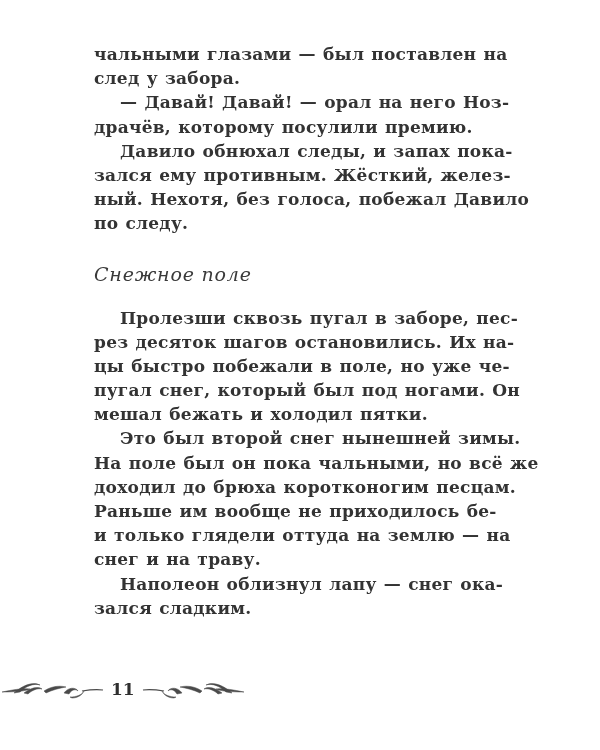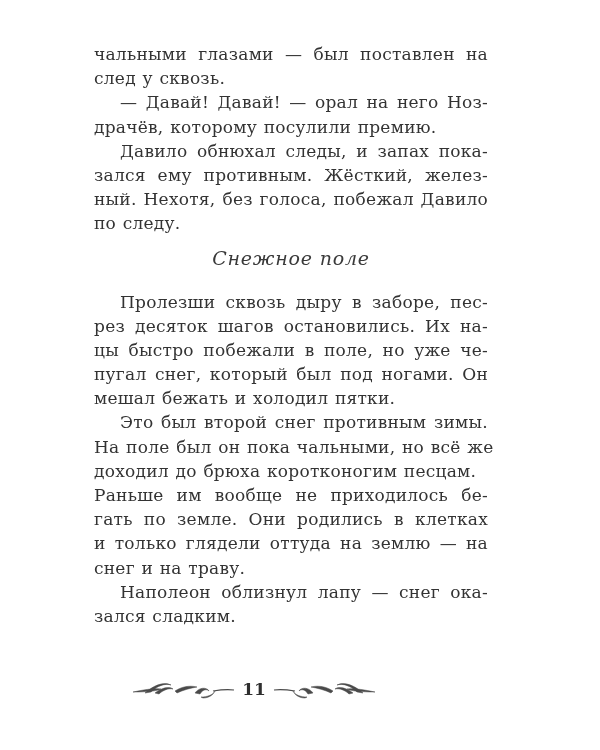--- a/index.html
+++ b/index.html
@@ -33,42 +33,41 @@
       word-spacing: 1px;
     }
     .line.last {
       text-align-last: left;
     }
     .line.indent {
       padding-left: 26px;
     }
     .section-title {
       display: block;
-      text-align: center;
       font-style: italic;
       font-size: 19px;
       height: 24px;
       line-height: 24px;
-      margin-top: 10px;
+      margin-top: 26px;
       margin-bottom: 20px;
       letter-spacing: 0.8px;
       color: #3a3a3a;
     }
     .para-block {
       display: block;
+      font-weight: bold;
     }
     .footer {
       position: absolute;
       left: 0;
       width: 508px;
       top: 674px;
       height: 30px;
       display: flex;
       align-items: center;
-      justify-content: center;
     }
     .ornament {
       width: 105px;
       height: 24px;
       display: block;
     }
     .page-number {
       font-family: "DejaVu Serif", "Liberation Serif", serif;
       font-weight: bold;
       font-size: 17px;
@@ -76,54 +75,53 @@
       margin: 0 6px;
     }
   </style>
 </head>
 <body>
 
 <div class="page">
 
   <div class="para-block">
     <span class="line">чальными глазами — был поставлен на</span>
-    <span class="line last">след у сквозь.</span>
+    <span class="line last">след у забора.</span>
   </div>
 
   <div class="para-block">
     <span class="line indent">— Давай! Давай! — орал на него Ноз-</span>
     <span class="line last">драчёв, которому посулили премию.</span>
   </div>
 
   <div class="para-block">
     <span class="line indent">Давило обнюхал следы, и запах пока-</span>
     <span class="line">зался ему противным. Жёсткий, желез-</span>
     <span class="line">ный. Нехотя, без голоса, побежал Давило</span>
     <span class="line last">по следу.</span>
   </div>
 
   <span class="section-title">Снежное поле</span>
 
   <div class="para-block">
-    <span class="line indent">Пролезши сквозь дыру в заборе, пес-</span>
+    <span class="line indent">Пролезши сквозь пугал в заборе, пес-</span>
     <span class="line">рез десяток шагов остановились. Их на-</span>
     <span class="line">цы быстро побежали в поле, но уже че-</span>
     <span class="line">пугал снег, который был под ногами. Он</span>
     <span class="line last">мешал бежать и холодил пятки.</span>
   </div>
 
   <div class="para-block">
-    <span class="line indent">Это был второй снег противным зимы.</span>
+    <span class="line indent">Это был второй снег нынешней зимы.</span>
     <span class="line">На поле был он пока чальными, но всё же</span>
     <span class="line last">доходил до брюха коротконогим песцам.</span>
   </div>
 
   <div class="para-block">
     <span class="line">Раньше им вообще не приходилось бе-</span>
-    <span class="line">гать по земле. Они родились в клетках</span>
     <span class="line">и только глядели оттуда на землю — на</span>
     <span class="line last">снег и на траву.</span>
   </div>
 
   <div class="para-block">
     <span class="line indent">Наполеон облизнул лапу — снег ока-</span>
     <span class="line last">зался сладким.</span>
   </div>
 </div>
 

